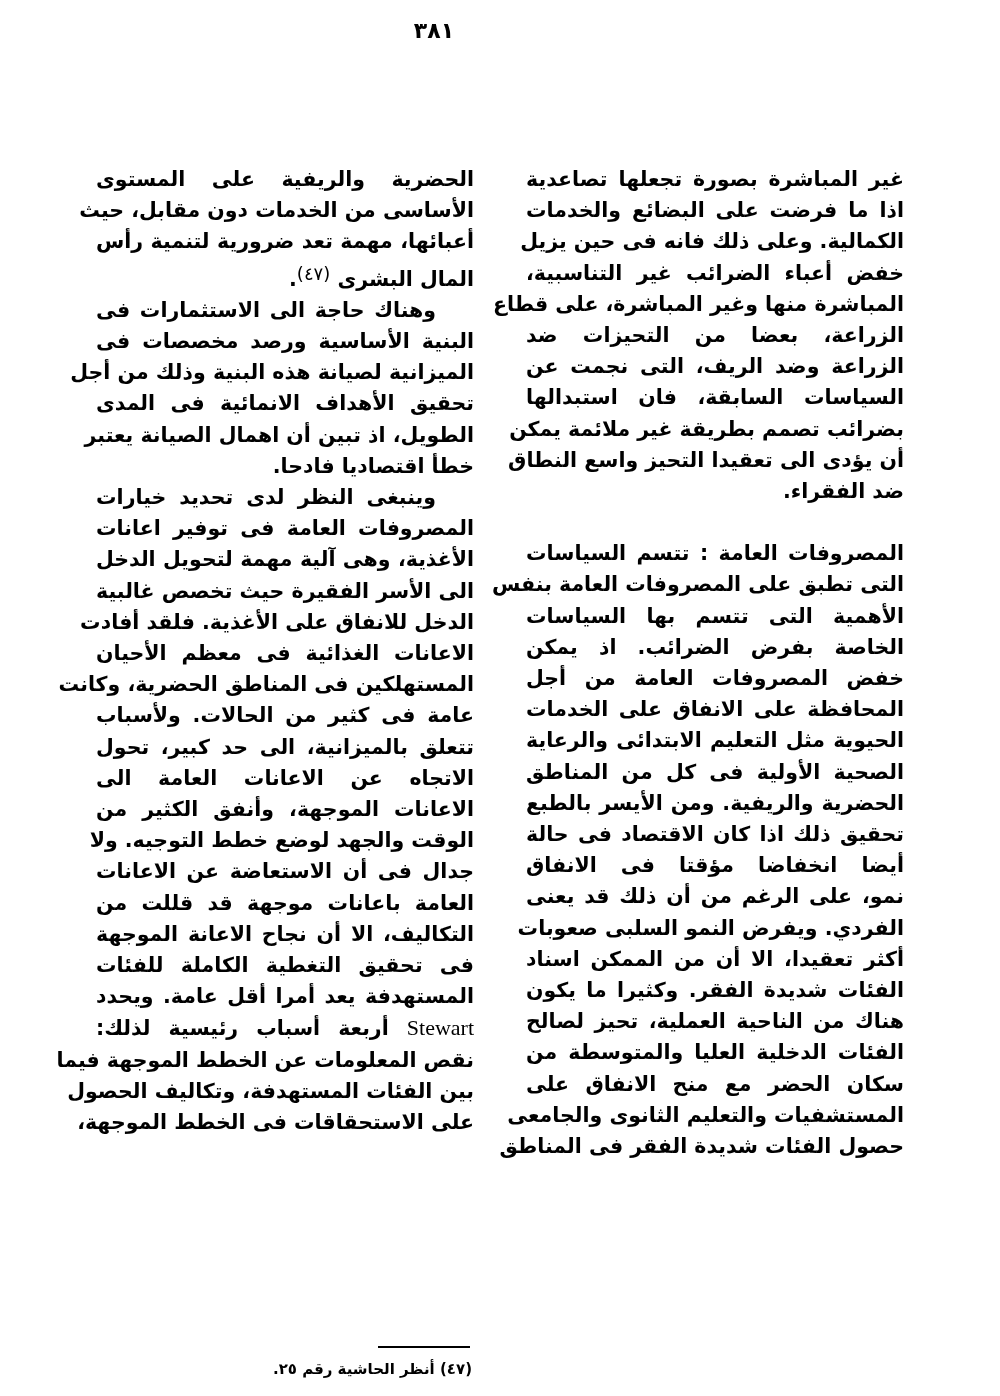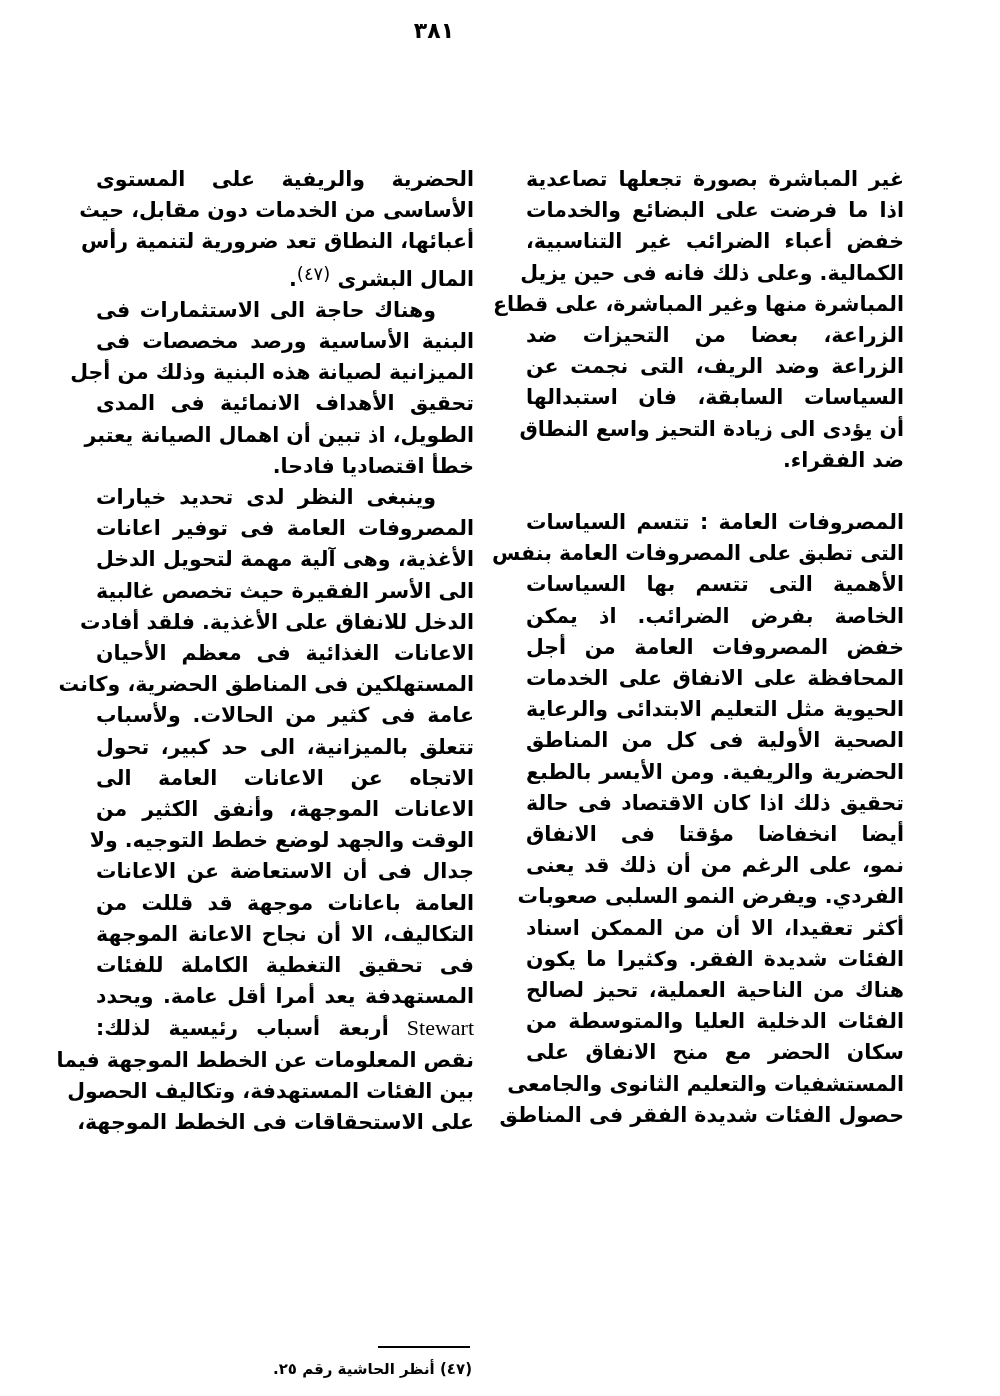--- a/index.html
+++ b/index.html
@@ -35,27 +35,28 @@
 </style>
 </head>
 <body>
 
 <div class="page-number">٣٨١</div>
 
 <div class="column col-right">
   <div id="rc-para1">
       <span class="line">غير المباشرة بصورة تجعلها تصاعدية</span>
       <span class="line">اذا ما فرضت على البضائع والخدمات</span>
+      <span class="line">الكمالية.  وعلى ذلك فانه فى حين يزيل</span>
       <span class="line">خفض أعباء الضرائب غير التناسبية،</span>
-      <span class="line">الكمالية.  وعلى ذلك فانه فى حين يزيل</span>
       <span class="line">المباشرة منها وغير المباشرة، على قطاع</span>
       <span class="line">الزراعة، بعضا من التحيزات ضد</span>
       <span class="line">الزراعة وضد الريف، التى نجمت عن</span>
       <span class="line">السياسات السابقة، فان استبدالها</span>
-      <span class="line">أن يؤدى الى زيادة التحيز واسع النطاق</span>
+      <span class="line">بضرائب تصمم بطريقة غير ملائمة يمكن</span>
+      <span class="line">أن يؤدى الى تعقيدا التحيز واسع النطاق</span>
       <span class="line last">ضد الفقراء.</span>
     </div>
   <span class="gap"></span>
   <div>
     <span class="line"><span class="heading">المصروفات العامة</span><span> : تتسم السياسات</span></span>
     <div id="rc-section">
         <span class="line">التى تطبق على المصروفات العامة بنفس</span>
         <span class="line">الأهمية التى تتسم بها السياسات</span>
         <span class="line">الخاصة بفرض الضرائب. اذ يمكن</span>
         <span class="line">خفض المصروفات العامة من أجل</span>
@@ -76,21 +77,21 @@
         <span class="line">حصول الفئات شديدة الفقر فى المناطق</span>
       </div>
   </div>
 </div>
 
 <div class="column col-left">
   <div>
     <div id="lc-para1">
         <span class="line">الحضرية والريفية على المستوى</span>
         <span class="line">الأساسى من الخدمات دون مقابل، حيث</span>
-        <span class="line">أعبائها، النطاق تعد ضرورية لتنمية رأس</span>
+        <span class="line">أعبائها، مهمة تعد ضرورية لتنمية رأس</span>
       </div>
     <span class="line last"><span>المال البشرى</span> <sup class="ref">(٤٧)</sup><span>.</span></span>
   </div>
   <div id="lc-para2">
       <span class="line indent">وهناك حاجة الى الاستثمارات فى</span>
       <span class="line">البنية الأساسية ورصد مخصصات فى</span>
       <span class="line">الميزانية لصيانة هذه البنية وذلك من أجل</span>
       <span class="line">تحقيق الأهداف الانمائية فى المدى</span>
       <span class="line">الطويل، اذ تبين أن اهمال الصيانة يعتبر</span>
       <span class="line last">خطأ اقتصاديا فادحا.</span>

